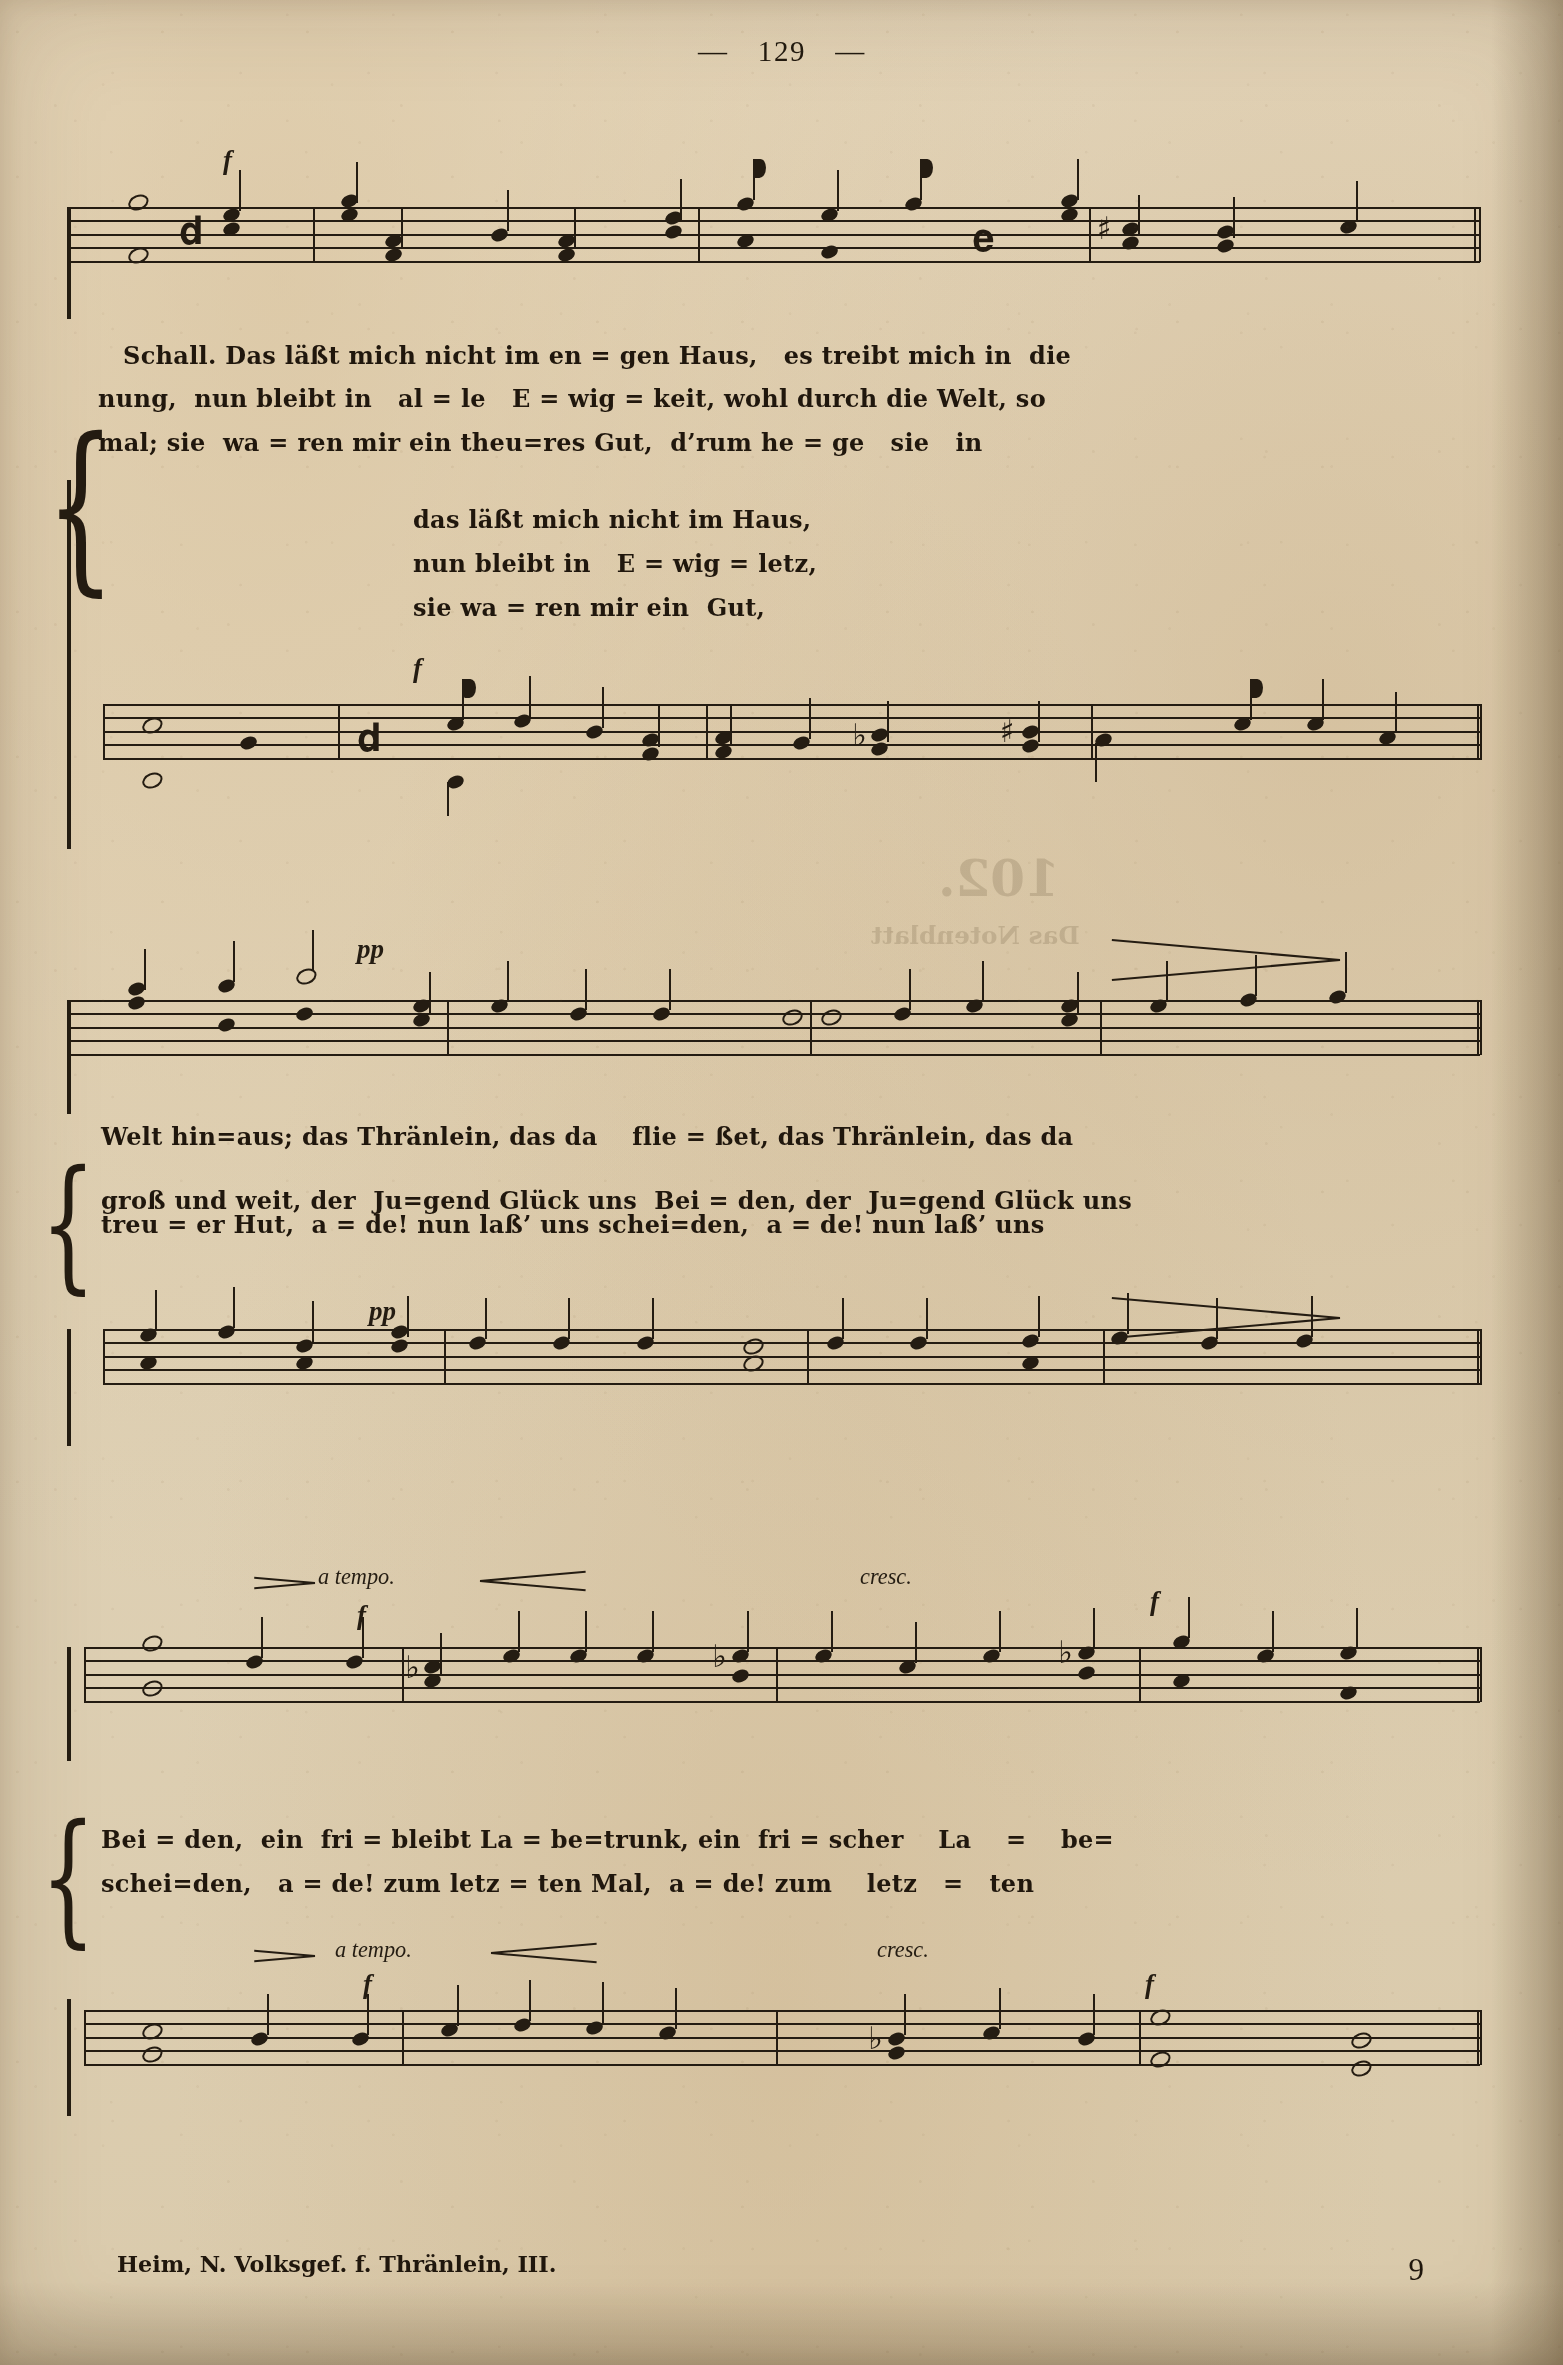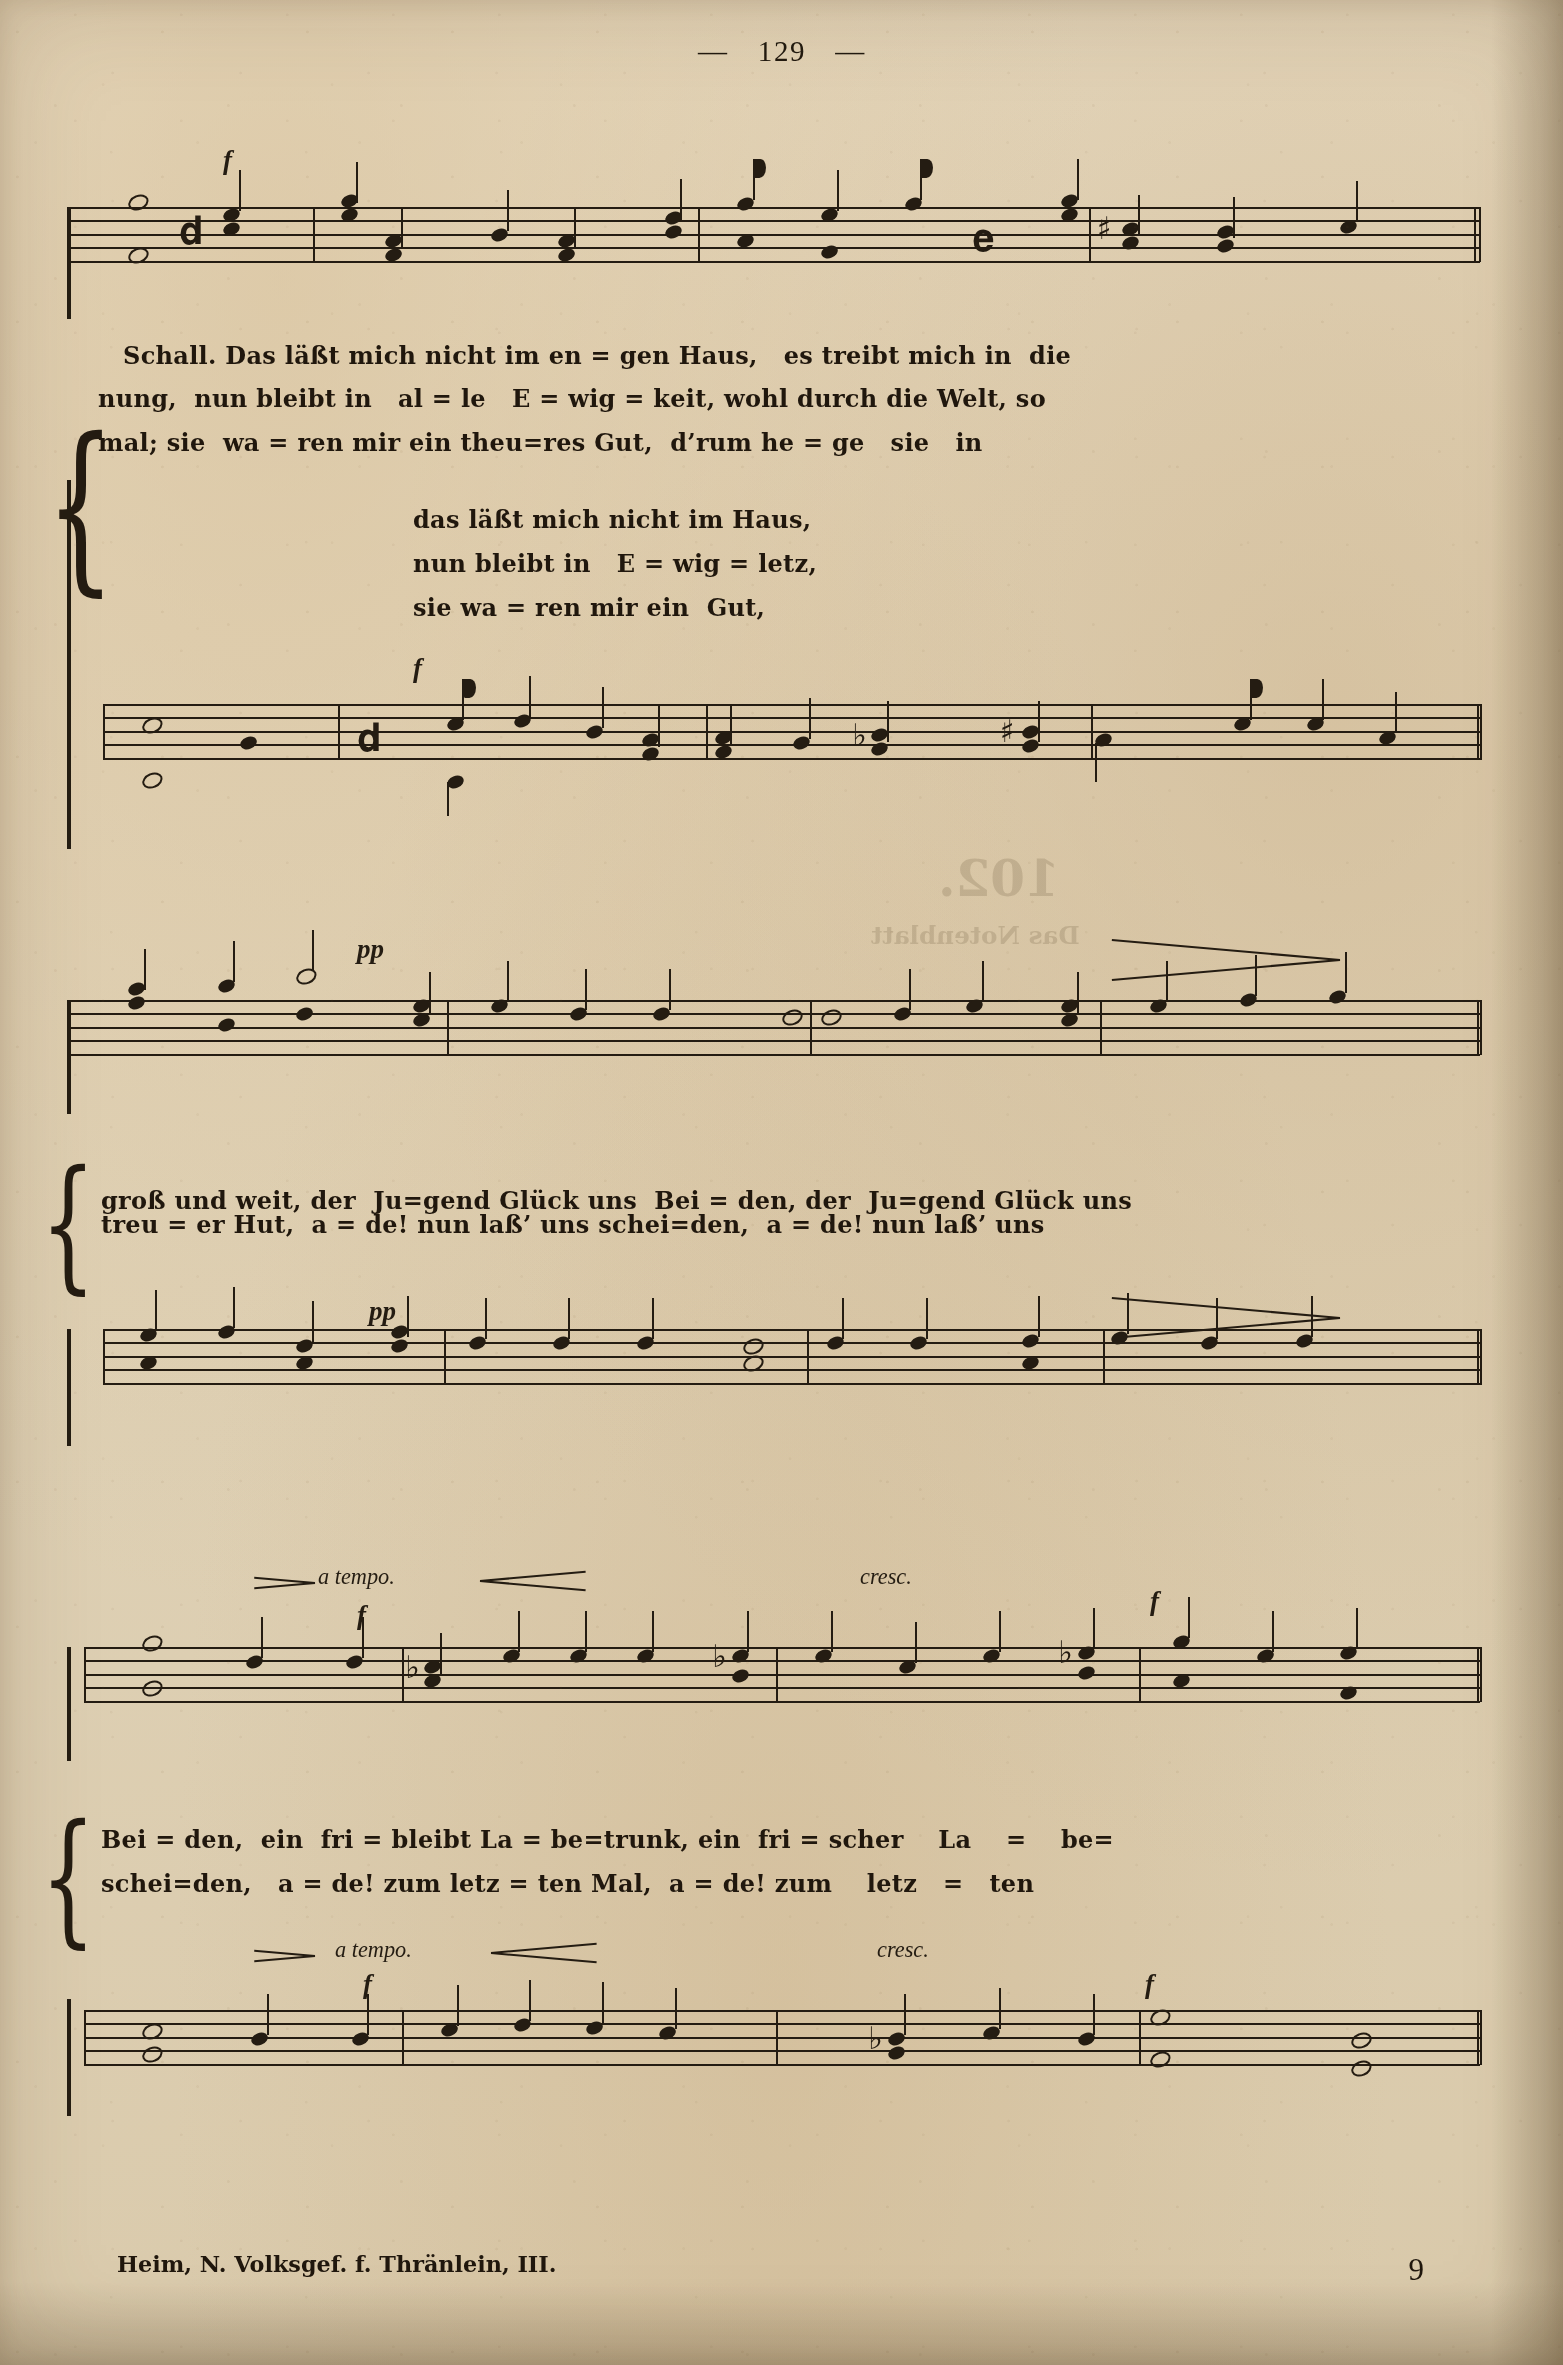--- a/index.html
+++ b/index.html
@@ -418,20 +418,21 @@
     <div class="note" style="left:1061px; top:1000px;"></div>
     <div class="note" style="left:1061px; top:1014px;"></div>
     <div class="stem" style="left:1077px; top:972px;"></div>
     <div class="note" style="left:1150px; top:1000px;"></div>
     <div class="stem" style="left:1166px; top:961px;"></div>
     <div class="note" style="left:1240px; top:994px;"></div>
     <div class="stem" style="left:1255px; top:955px;"></div>
     <div class="note" style="left:1329px; top:991px;"></div>
     <div class="stem" style="left:1345px; top:952px;"></div>
 
+    <div class="lyrics" style="left:101px; top:1122px;">Welt hin=aus; das Thränlein, das da    flie = ßet, das Thränlein, das da</div>
     <div class="lyrics" style="left:101px; top:1166px;margin-top:20px;">groß und weit, der  Ju=gend Glück uns  Bei = den, der  Ju=gend Glück uns</div>
     <div class="lyrics" style="left:101px; top:1210px;">treu = er Hut,  a = de! nun laß’ uns schei=den,  a = de! nun laß’ uns</div>
 
     <div class="staff" style="left:103px; top:1329px; width:1379px; height:56px;">
       <div class="line" style="top:0px;"></div>
       <div class="line" style="top:13.4px;"></div>
       <div class="line" style="top:27px;"></div>
       <div class="line" style="top:40px;"></div>
       <div class="line" style="top:54px;"></div>
       <div class="barline" style="left:0px; top:0; height:55px;"></div>

